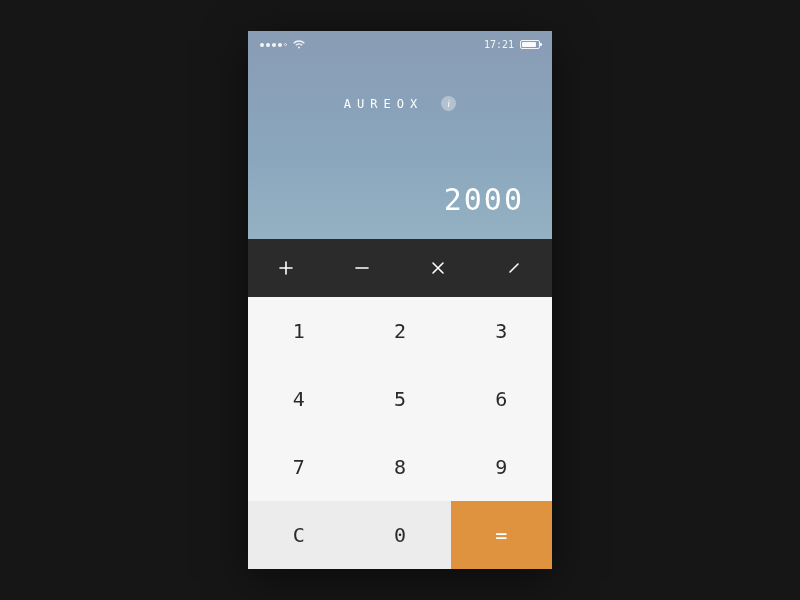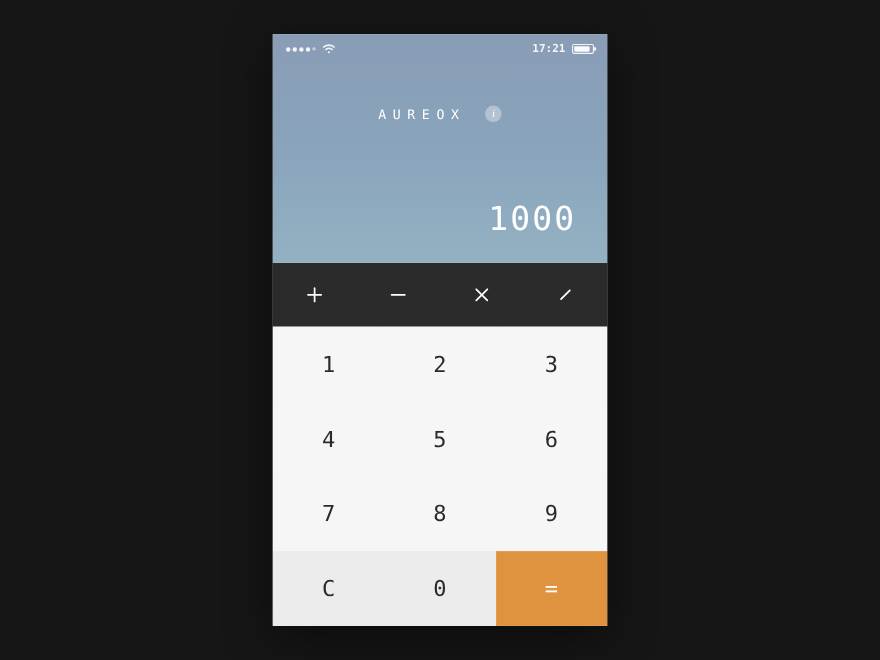--- a/index.html
+++ b/index.html
@@ -31,21 +31,21 @@
   }
   .statusbar {
     display: flex;
     align-items: center;
     justify-content: space-between;
     padding: 8px 12px 0 12px;
     font-size: 10px;
     color: rgba(255,255,255,0.9);
   }
   .status-left { display: flex; align-items: center; gap: 6px; }
-  .status-right { display: flex; align-items: center; gap: 6px; font-weight: 700;}
+  .status-right { display: flex; align-items: center; gap: 6px; font-weight: 400;}
   .dots { display: flex; gap: 2px; }
   .dot { width: 4px; height: 4px; border-radius: 50%; background: rgba(255,255,255,0.9); }
   .dot.empty { background: transparent; border: 1px solid rgba(255,255,255,0.6); width:3px;height:3px;}
   .wifi svg { display:block; }
   .battery {
     width: 20px; height: 9px;
     border: 1px solid rgba(255,255,255,0.9);
     border-radius: 2px;
     position: relative;
   }
@@ -162,21 +162,21 @@
           </span>
       </div>
     </div>
 
     <div class="brand">
       <span>AUREOX</span>
       <span class="info-badge">i</span>
     </div>
 
     <div class="readout">
-      <span>1000</span>
+      <span>2000</span>
     </div>
   </div>
 
   <div class="op-row">
     <div class="op-btn">
       <svg width="16" height="16" viewBox="0 0 16 16">
           <path stroke="#fff" stroke-width="1.6" stroke-linecap="round" d="M8 2v12M2 8h12"></path>
         </svg>
     </div>
     <div class="op-btn">

